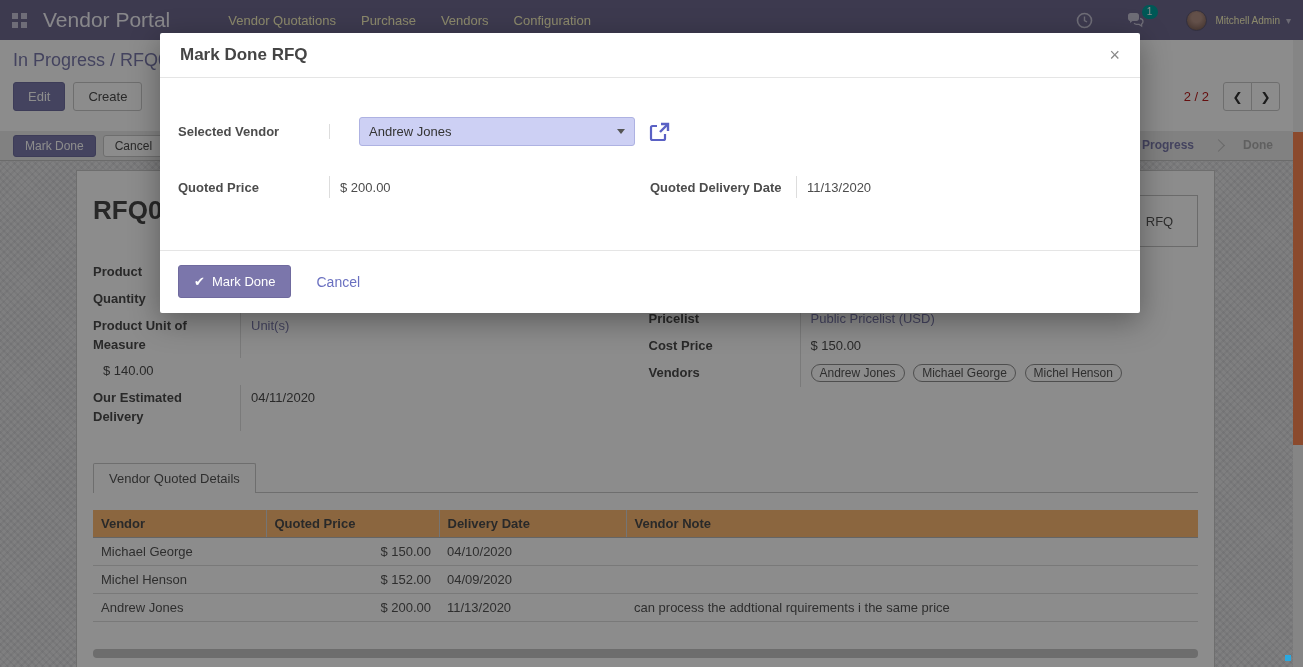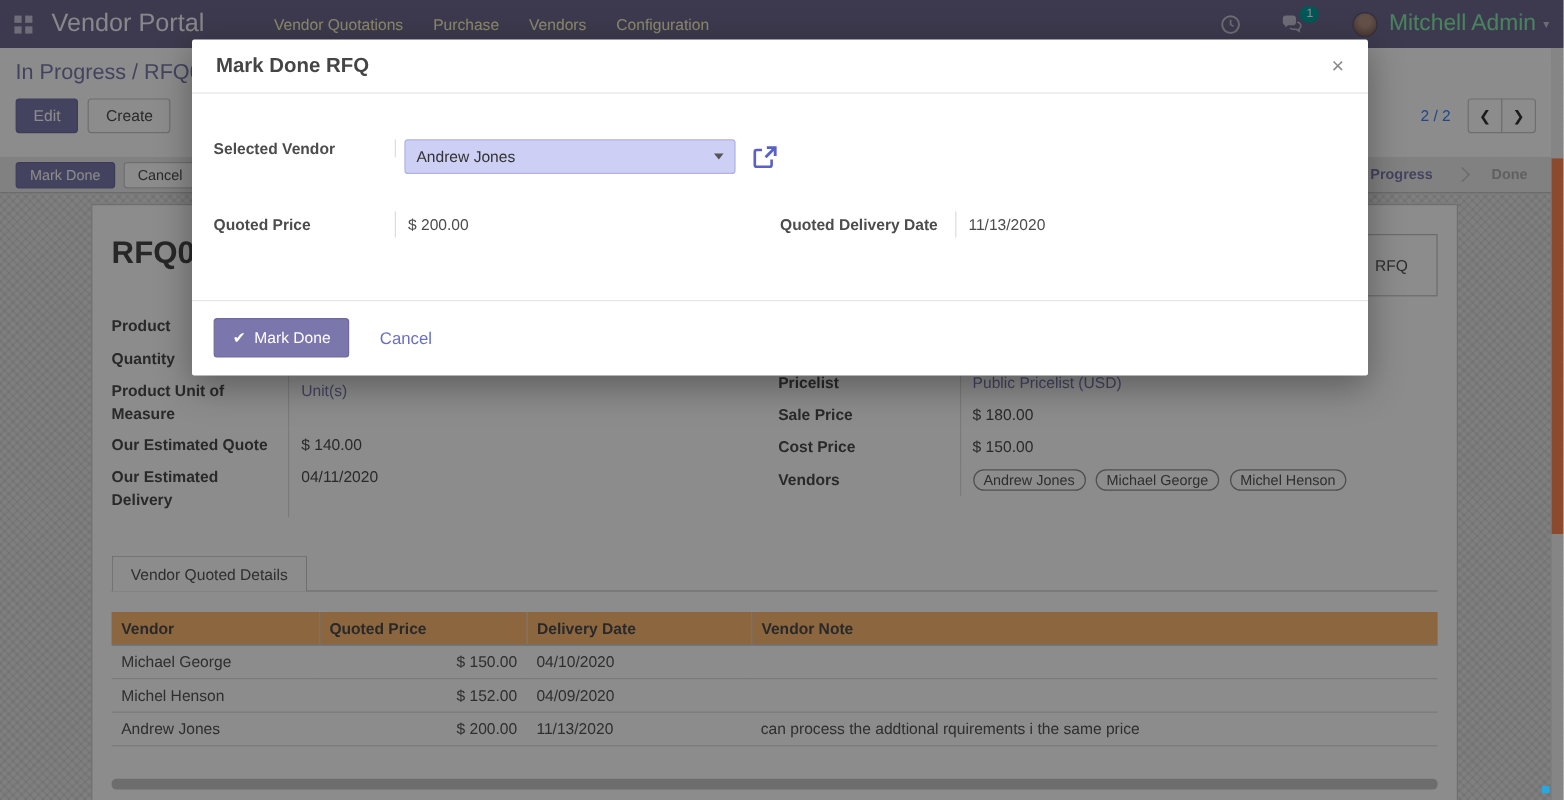--- a/index.html
+++ b/index.html
@@ -18,34 +18,34 @@
   .apps-icon i { background:#cac7da; display:block; }
   .app-title { font-size:21px; color:#f7f6fb; margin-right:58px; white-space:nowrap; }
   .menu-item { font-size:13px; color:#fef9c3; margin-right:25px; cursor:pointer; white-space:nowrap; }
   .nav-right { margin-left:auto; display:flex; align-items:center; }
   .nav-ico { margin-left:34px; cursor:pointer; position:relative; display:flex; align-items:center; }
   .badge { position:absolute; top:-7px; right:-12px; background:#00a09d; color:#fff; font-size:10px;
            line-height:14px; min-width:16px; text-align:center; border-radius:8px; padding:0 4px; }
   .avatar { width:21px; height:21px; border-radius:50%; margin-left:40px;
             background:radial-gradient(circle at 50% 35%, #b49286 30%, #8d6e63 70%, #6c5349 100%);
             border:1px solid #5c5670; }
-  .user-name { font-size:19px; color:#86efac; margin-left:9px; cursor:pointer; }
+  .user-name { font-size:10px; color:#fef9c3; margin-left:9px; cursor:pointer; }
   .caret { font-size:10px; color:#c5c2d3; margin-left:6px; }
 
   
   .control-panel { position:absolute; top:40px; left:0; width:1293px; height:91px; background:#fff; padding:8px 13px 0; }
   .breadcrumb { font-size:18px; color:#7c7bad; margin:2px 0 11px; white-space:nowrap; }
   .breadcrumb .crumb-link { cursor:pointer; }
   .cp-row { display:flex; align-items:center; }
   .btn { font-size:13px; padding:6px 14px; border-radius:3px; cursor:pointer; white-space:nowrap; }
   .btn-primary { background:#7c7bad; color:#fff; border:1px solid #6f6ea0; }
   .btn-default { background:#fff; color:#4c4c4c; border:1px solid #c9c9c9; }
   .cp-row .btn + .btn { margin-left:8px; }
   .pager { margin-left:auto; display:flex; align-items:center; }
-  .pager-count { font-size:13px; color:#3b82f6; margin-right:14px; }
+  .pager-count { font-size:13px; color:#b91c1c; margin-right:14px; }
   .pager-btn { width:29px; height:29px; background:#fff; border:1px solid #c9c9c9; display:flex;
                align-items:center; justify-content:center; font-size:12px; color:#333; cursor:pointer; }
   .pager-btn.prev { border-radius:3px 0 0 3px; }
   .pager-btn.next { border-radius:0 3px 3px 0; margin-left:-1px; }
 
   
   .statusbar { position:absolute; top:131px; left:0; width:1293px; height:30px; background:#ebebeb;
                border-bottom:1px solid #c3c3c3; display:flex; align-items:center; padding-left:13px; }
   .sb-btn { font-size:12px; padding:3px 11px; border-radius:3px; cursor:pointer; }
   .sb-btn + .sb-btn { margin-left:7px; }
@@ -95,21 +95,21 @@
   .scroll-thumb { position:absolute; top:92px; left:0; width:10px; height:313px; background:#fd8753; cursor:grab; }
 
   
   .overlay { position:absolute; inset:0; background:rgba(0,0,0,0.45); z-index:40; }
   .modal { position:absolute; left:160px; top:33px; width:980px; height:280px; background:#fff; z-index:50;
            border-radius:2px; box-shadow:0 8px 30px rgba(0,0,0,0.35); }
   .modal-header { height:45px; display:flex; align-items:center; padding:2px 20px; border-bottom:1px solid #e5e5e5; }
   .modal-title { font-size:17px; font-weight:bold; color:#454545; }
   .modal-close { margin-left:auto; font-size:18px; color:#8a8a8a; cursor:pointer; line-height:1; }
   .modal-body { padding:38px 18px 0; height:172px; }
-  .m-row1 { display:flex; align-items:flex-start; height:31px; margin-bottom:29px; }
+  .m-row1 { display:flex; align-items:center; height:31px; margin-bottom:29px;gap:22px; }
   .m-row2 { display:flex; align-items:stretch; height:22px; }
   .m-label { width:152px; flex:0 0 152px; font-size:13px; font-weight:bold; color:#4c4c4c;
              border-right:1px solid #ddd; display:flex; align-items:center; }
   .m-label.second { width:147px; flex-basis:147px; }
   .m-value-wide { width:320px; flex:0 0 320px; display:flex; align-items:center; padding-left:7px; }
   .m-value { font-size:13px; color:#4c4c4c; display:flex; align-items:center; padding-left:10px; }
   .m-select { width:276px; height:29px; background:#cdd0f4; border:1px solid #aeb2e2; border-radius:3px;
               display:flex; align-items:center; padding:0 9px; font-size:13px; color:#333; cursor:pointer; }
   .select-caret { margin-left:auto; width:0; height:0; border-left:4px solid transparent;
                   border-right:4px solid transparent; border-top:5px solid #555; }
@@ -195,36 +195,31 @@
       </div>
       <div class="field-row">
         <div class="f-label">Quantity</div>
         <div class="f-value"></div>
       </div>
       <div class="field-row">
         <div class="f-label">Product Unit of Measure</div>
         <div class="f-value link">Unit(s)</div>
       </div>
       <div class="field-row">
-        <div class="f-label">Our Estimated Quote</div>
         <div class="f-value">$ 140.00</div>
       </div>
       <div class="field-row">
         <div class="f-label">Our Estimated Delivery</div>
         <div class="f-value">04/11/2020</div>
       </div>
     </div>
     <div class="group right">
       <div class="field-row">
         <div class="f-label">Pricelist</div>
         <div class="f-value link">Public Pricelist (USD)</div>
-      </div>
-      <div class="field-row">
-        <div class="f-label">Sale Price</div>
-        <div class="f-value">$ 180.00</div>
       </div>
       <div class="field-row">
         <div class="f-label">Cost Price</div>
         <div class="f-value">$ 150.00</div>
       </div>
       <div class="field-row">
         <div class="f-label">Vendors</div>
         <div class="f-value">
           <span class="tag">Andrew Jones</span>
           <span class="tag">Michael George</span>

